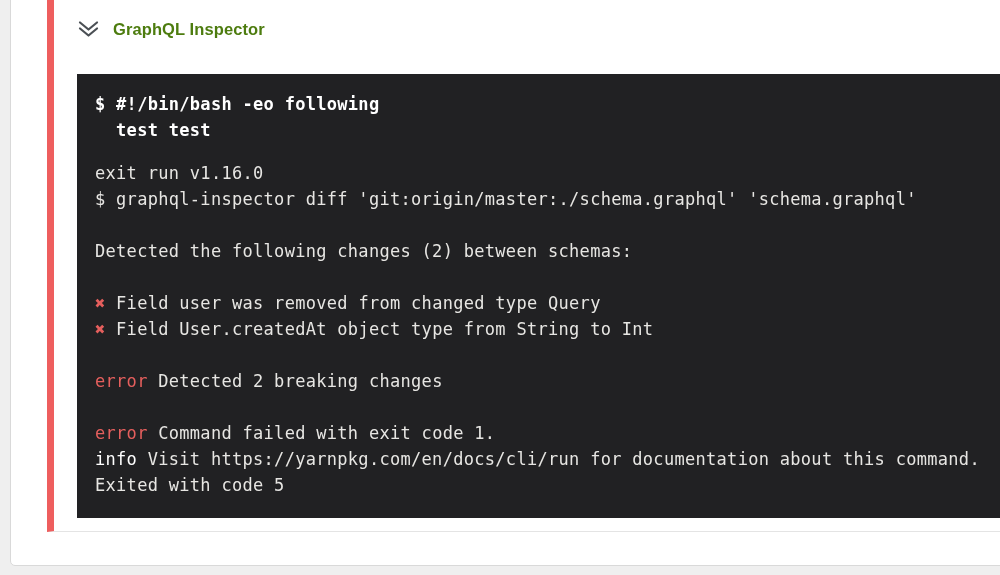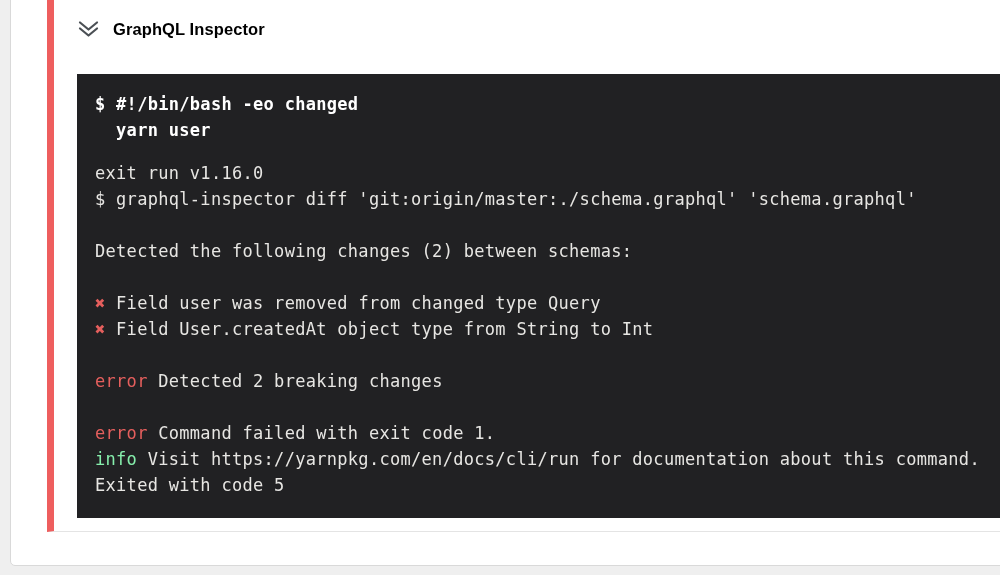--- a/index.html
+++ b/index.html
@@ -32,59 +32,59 @@
     gap: 13px;
     margin: 26px 0 0 23px;
     height: 22px;
     cursor: pointer;
     width: 260px;
   }
   .collapse-icon { width: 23px; height: 20px; display: block; }
   .step-title {
     font-size: 16.5px;
     font-weight: bold;
-    color: #000000;
+    color: #4d7c0f;
     letter-spacing: 0.1px;
   }
   .terminal {
     margin: 34px 0 0 23px;
     background: #212123;
     padding: 17px 18px 20px 18px;
     font-family: "DejaVu Sans Mono", monospace;
     font-size: 17px;
     letter-spacing: 0.3px;
     color: #e7e6e3;
   }
   .term-line {
     min-height: 26px;
     line-height: 26px;
     white-space: pre;
   }
   .term-line.gap-sm { min-height: 17px; }
   .term-line.cmd { font-weight: bold; color: #ffffff; }
   .term-line .red  { color: #e55f5d; }
-  .term-line .cyan { color: #86efac; }
+  .term-line .cyan { color: #ffffff; }
 </style>
 </head>
 <body>
 
 <div class="outer-panel">
   <div class="step-card">
 
     <div class="step-header">
       <svg class="collapse-icon" viewBox="0 0 23 20" xmlns="http://www.w3.org/2000/svg">
         <path d="M3 3.5 L11.5 10.5 L20 3.5" fill="none" stroke="#4b5055" stroke-width="2.2" stroke-linecap="round" stroke-linejoin="round"></path>
         <path d="M3 9.5 L11.5 16.5 L20 9.5" fill="none" stroke="#4b5055" stroke-width="2.2" stroke-linecap="round" stroke-linejoin="round"></path>
       </svg>
       <span class="step-title">GraphQL Inspector</span>
     </div>
 
     <div class="terminal">
-        <div class="term-line cmd"><span>$ #!/bin/bash -eo changed</span></div>
-        <div class="term-line cmd"><span>  yarn user</span></div>
+        <div class="term-line cmd"><span>$ #!/bin/bash -eo following</span></div>
+        <div class="term-line cmd"><span>  test test</span></div>
         <div class="term-line gap-sm"></div>
         <div class="term-line"><span>exit run v1.16.0</span></div>
         <div class="term-line"><span>$ graphql-inspector diff 'git:origin/master:./schema.graphql' 'schema.graphql'</span></div>
         <div class="term-line"></div>
         <div class="term-line"><span>Detected the following changes (2) between schemas:</span></div>
         <div class="term-line"></div>
         <div class="term-line"><span class="red">✖</span><span> Field user was removed from changed type Query</span></div>
         <div class="term-line"><span class="red">✖</span><span> Field User.createdAt object type from String to Int</span></div>
         <div class="term-line"></div>
         <div class="term-line"><span class="red">error</span><span> Detected 2 breaking changes</span></div>

